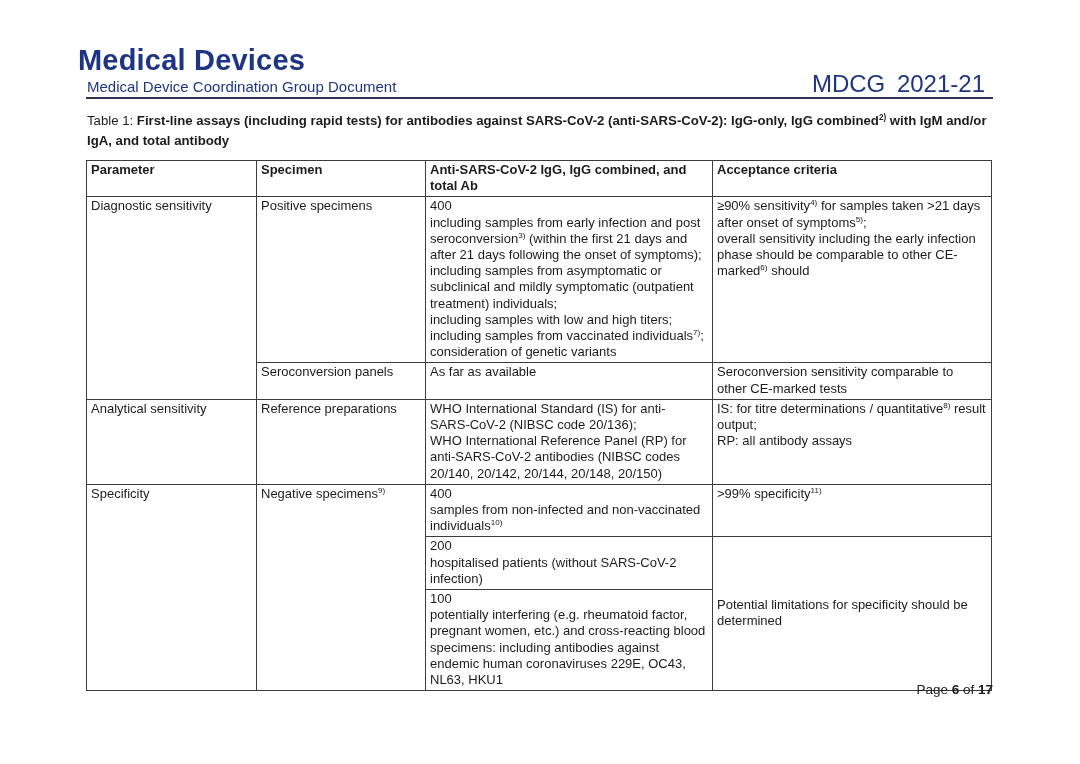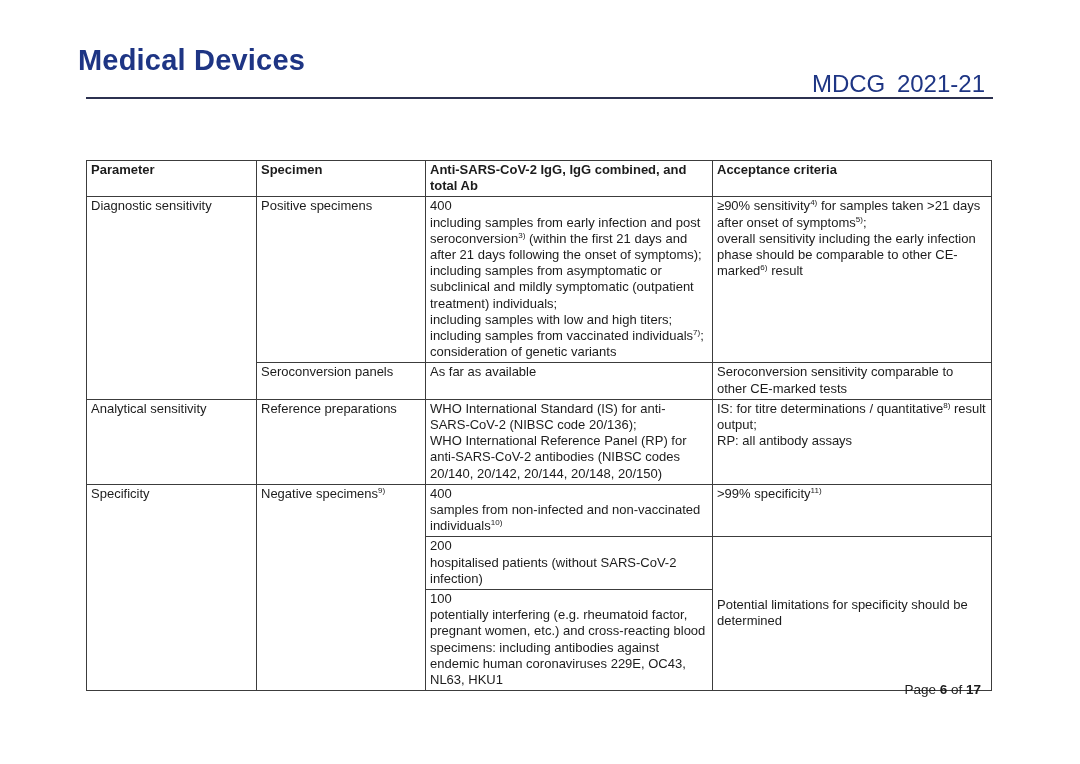--- a/index.html
+++ b/index.html
@@ -50,32 +50,34 @@
     padding: 1px 5px 2px 4px;
     vertical-align: top;
     font-size: 13px; line-height: 16.2px;
     text-align: left;
     overflow: hidden;
   }
   .assay th { font-weight: 700; }
   sup { font-size: 0.62em; vertical-align: super; line-height: 0; }
 
   .page-footer {
-    position: absolute; right: 99px; top: 682px;
+    position: absolute; right: 87px; top: 682px;
     font-size: 13.5px;
   }
 </style>
 </head>
 <body>
 
 <div class="page">
   <div class="doc-title">Medical Devices</div>
+  <div class="doc-subtitle">Medical Device Coordination Group Document</div>
   <div class="doc-number">MDCG 2021-21</div>
   <div class="header-rule"></div>
 
+  <div class="table-caption"><span>Table 1: </span><span style="font-weight: 700;">First-line assays (including rapid tests) for antibodies against SARS-CoV-2 (anti-SARS-CoV-2): IgG-only, IgG combined</span><sup style="font-weight: 700;">2)</sup><span style="font-weight: 700;"> with IgM and/or IgA, and total antibody</span></div>
 
   <table class="assay">
       <colgroup>
         <col style="width: 170px;">
         <col style="width: 169px;">
         <col style="width: 287px;">
         <col style="width: 279px;">
       </colgroup>
       <thead>
         <tr style="height: 34px;">
@@ -83,21 +85,21 @@
           <th>Specimen</th>
           <th>Anti-SARS-CoV-2 IgG, IgG combined, and total Ab</th>
           <th>Acceptance criteria</th>
         </tr>
       </thead>
       <tbody>
         <tr style="height: 164px;">
           <td rowspan="2"><span>Diagnostic sensitivity</span></td>
           <td><span>Positive specimens</span></td>
           <td><span>400</span><br><span>including samples from early infection and post seroconversion</span><sup>3)</sup><span> (within the first 21 days and after 21 days following the onset of symptoms);</span><br><span>including samples from asymptomatic or subclinical and mildly symptomatic (outpatient treatment) individuals;</span><br><span>including samples with low and high titers;</span><br><span>including samples from vaccinated individuals</span><sup>7)</sup><span>;</span><br><span>consideration of genetic variants</span></td>
-          <td><span>≥90% sensitivity</span><sup>4)</sup><span> for samples taken &gt;21 days after onset of symptoms</span><sup>5)</sup><span>;</span><br><span>overall sensitivity including the early infection phase should be comparable to other CE-marked</span><sup>6)</sup><span> result</span></td>
+          <td><span>≥90% sensitivity</span><sup>4)</sup><span> for samples taken &gt;21 days after onset of symptoms</span><sup>5)</sup><span>;</span><br><span>overall sensitivity including the early infection phase should be comparable to other CE-marked</span><sup>6)</sup><span> should</span></td>
         </tr>
         <tr style="height: 34px;">
           <td><span>Seroconversion panels</span></td>
           <td><span>As far as available</span></td>
           <td><span>Seroconversion sensitivity comparable to other CE-marked tests</span></td>
         </tr>
         <tr style="height: 84px; margin-left: 42px;">
           <td><span>Analytical sensitivity</span></td>
           <td><span>Reference preparations</span></td>
           <td><span>WHO International Standard (IS) for anti- SARS-CoV-2 (NIBSC code 20/136);</span><br><span>WHO International Reference Panel (RP) for anti-SARS-CoV-2 antibodies (NIBSC codes 20/140, 20/142, 20/144, 20/148, 20/150)</span></td>

